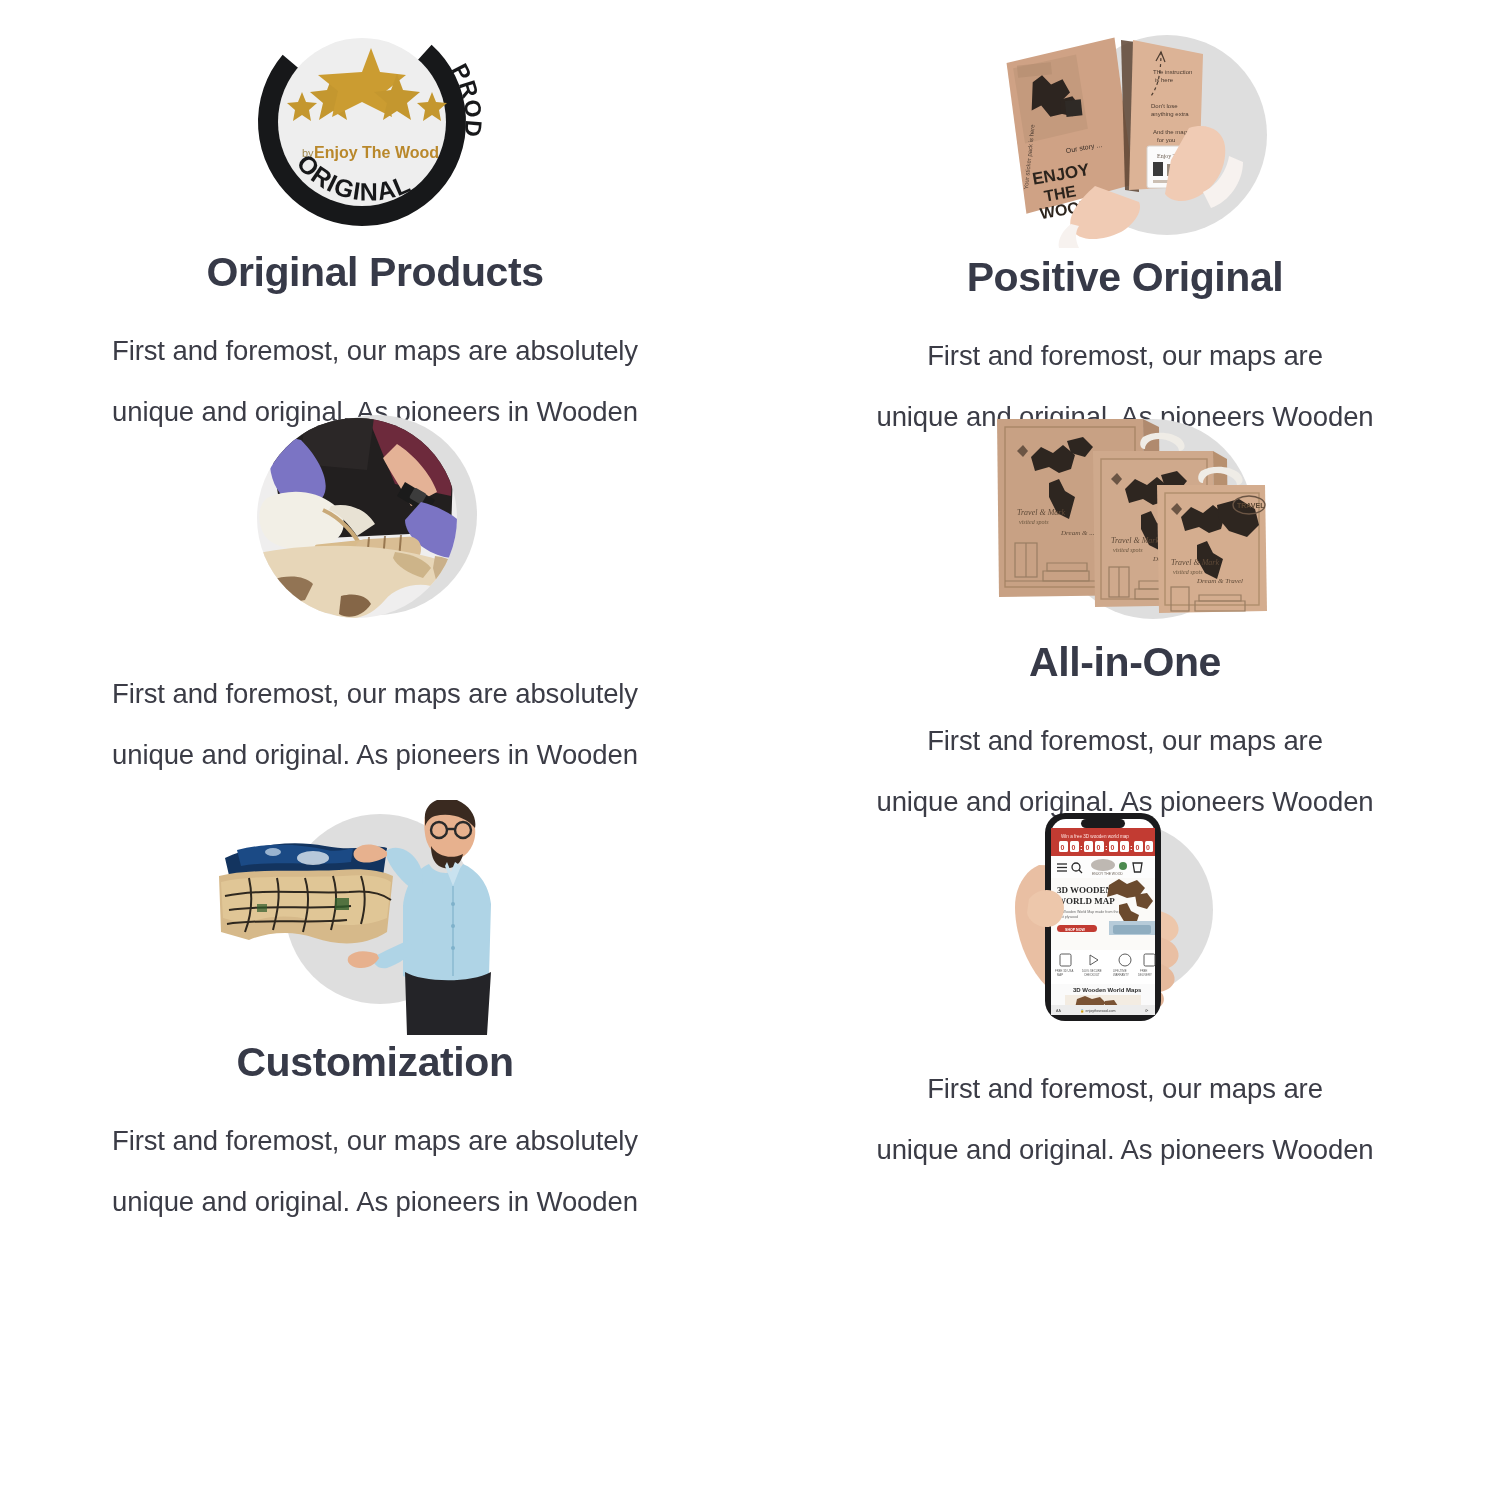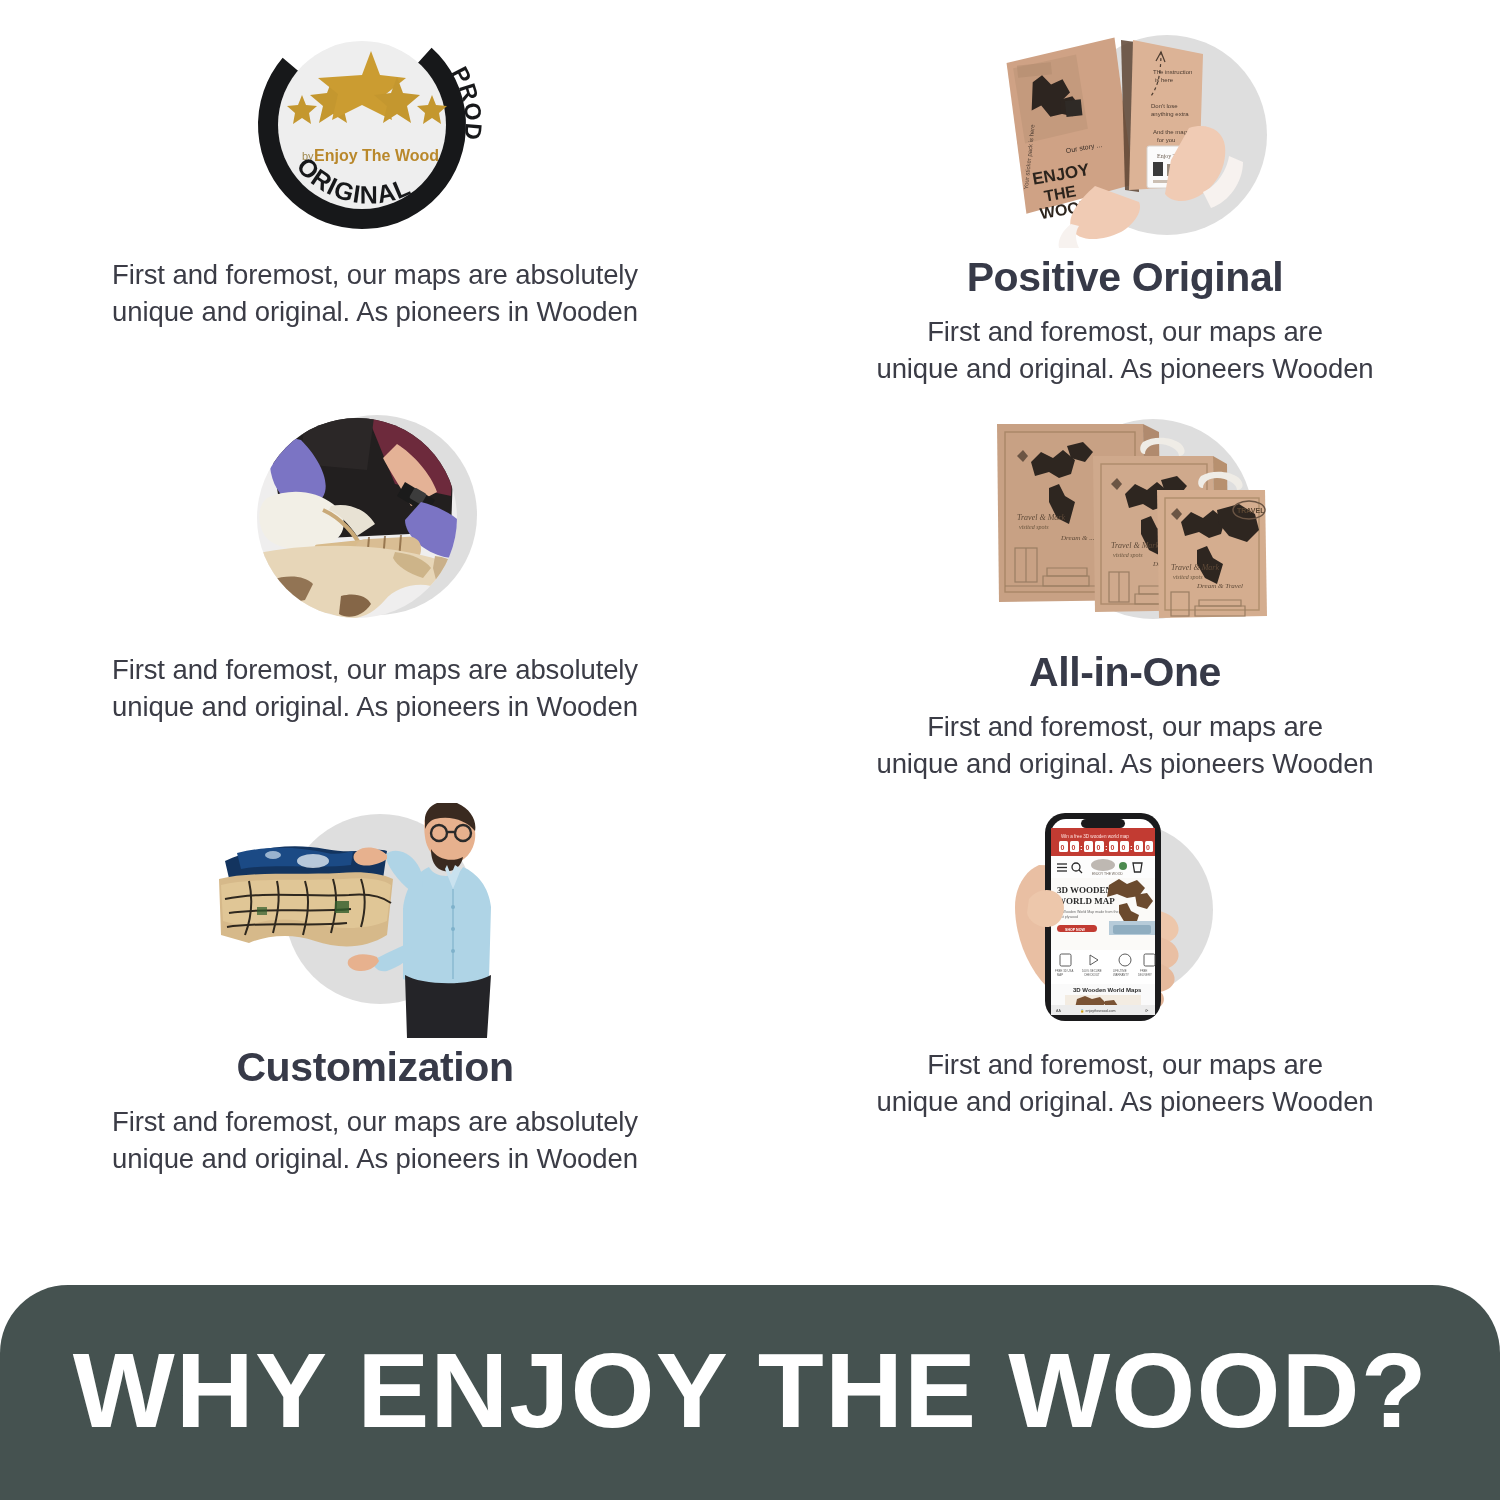--- a/index.html
+++ b/index.html
@@ -60,21 +60,21 @@
 
   .feature-desc {
     font-size: 27.5px;
     font-weight: 400;
     color: #3b3c46;
     line-height: 1.35;
     text-align: center;
     max-width: 690px;
     letter-spacing: -0.1px;
   }
-  .feature-desc .ln { display: block; }
+  .feature-desc .ln { display: block; margin-top: 24px; }
 
   
   .col-right .feature-desc { max-width: 640px; }
 
   
   .gray-circle {
     position: absolute;
     border-radius: 50%;
     background: #dedede;
   }
@@ -135,20 +135,21 @@
             <path id="arcRight" d="M 200,58 A 96,96 0 0 1 214,128"></path>
           </defs>
           <text font-family="Liberation Sans, sans-serif" font-size="25" font-weight="700" fill="#17181a" letter-spacing="1">
             <textPath href="#arcBottom" startOffset="14%">ORIGINAL</textPath>
           </text>
           <text font-family="Liberation Sans, sans-serif" font-size="23" font-weight="700" fill="#17181a" letter-spacing="1">
             <textPath href="#arcRight" startOffset="2%">PRODUCT</textPath>
           </text>
         </svg>
       </div>
+      <div class="feature-title">Original Products</div>
       <div class="feature-desc">
         <span class="ln">First and foremost, our maps are absolutely</span>
         <span class="ln">unique and original. As pioneers in Wooden</span>
       </div>
     </div>
 
     <div class="feature col-right">
       <div class="media">
         <div class="gray-circle" style="width:200px;height:200px;left:92px;top:25px;"></div>
         <svg class="art" width="300" height="240" viewBox="0 0 300 240">
@@ -499,17 +500,14 @@
         </svg>
       </div>
       <div class="feature-desc">
         <span class="ln">First and foremost, our maps are</span>
         <span class="ln">unique and original. As pioneers Wooden</span>
       </div>
     </div>
 
   </div>
 
-  <div class="banner">
-    <div class="banner-text">WHY ENJOY THE WOOD?</div>
-  </div>
 
 </div>
 
 </body></html>

